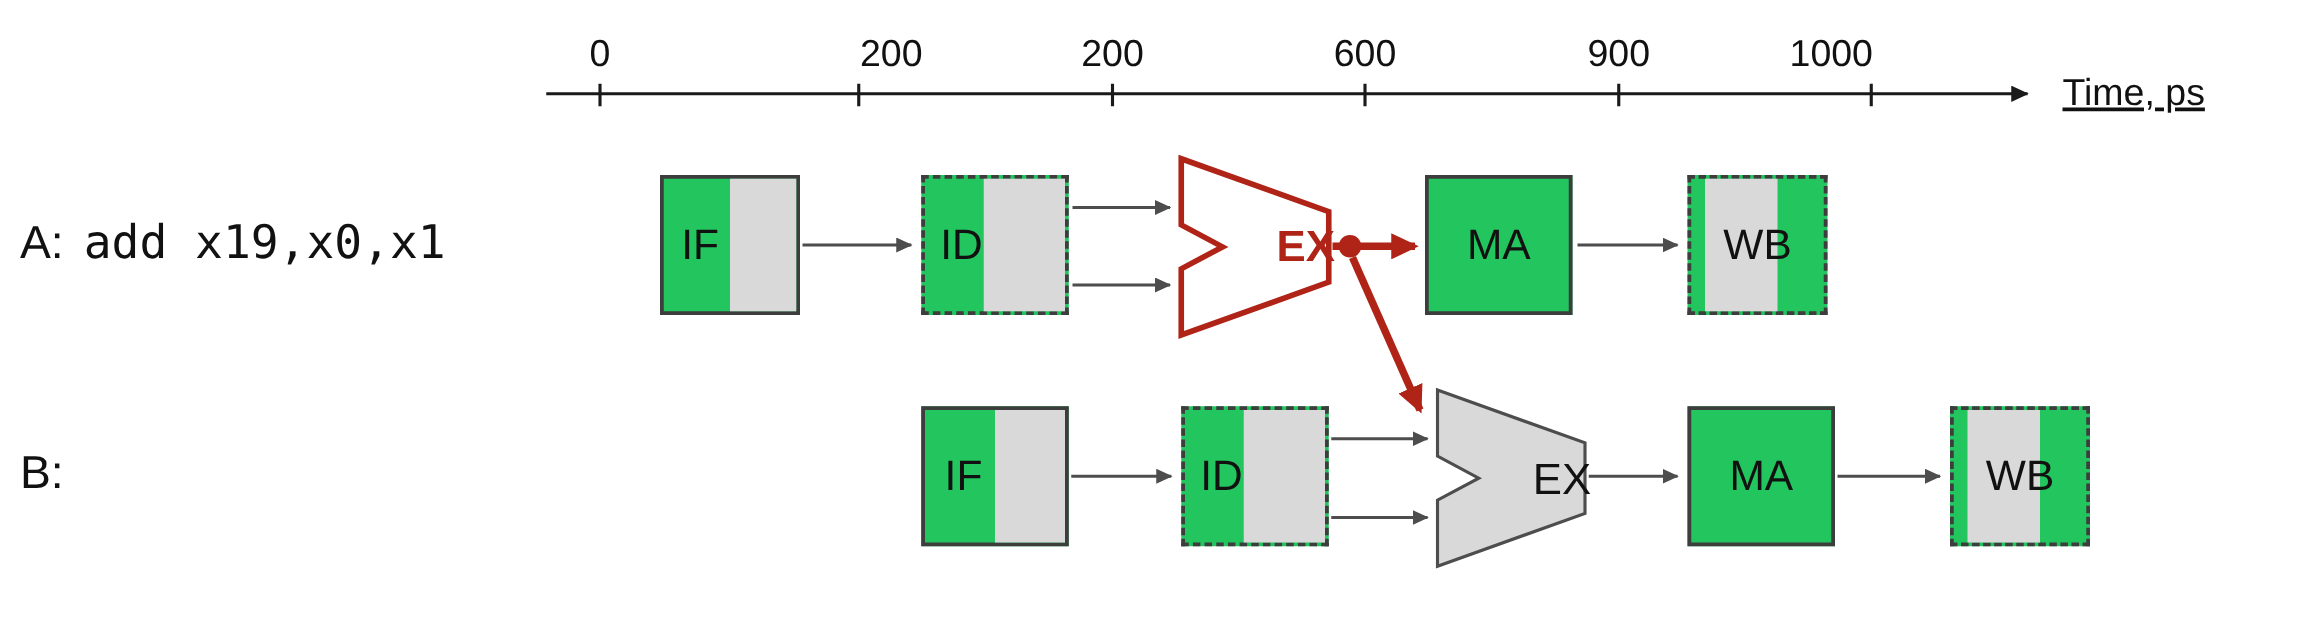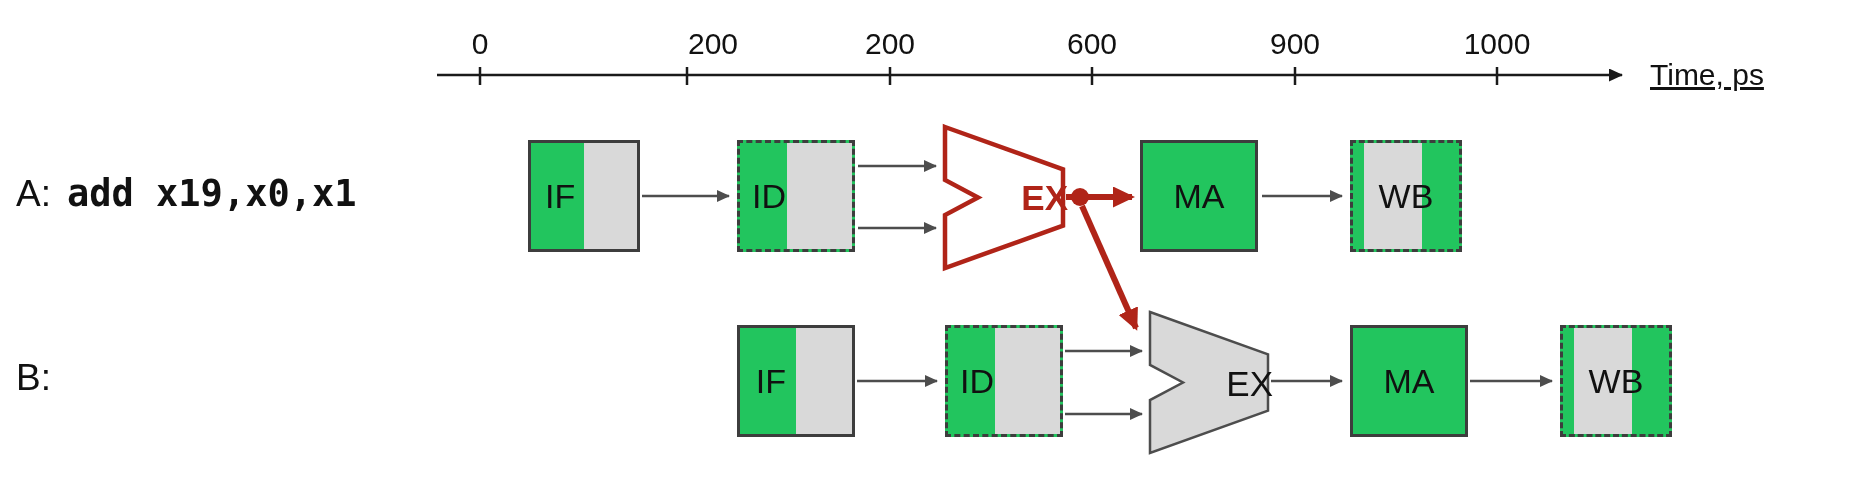--- a/index.html
+++ b/index.html
@@ -15,21 +15,21 @@
   .stage-text{
     position:absolute;top:0;bottom:0;display:flex;align-items:center;justify-content:center;
     font-size:34px;color:#111111;
   }
   .tick-label{position:absolute;width:90px;text-align:center;font-size:30px;color:#111111;}
   .axis-label{position:absolute;font-size:30px;color:#111111;white-space:nowrap;text-decoration:underline;}
   .row-label{
     position:absolute;display:flex;align-items:baseline;gap:16px;
     font-size:37px;color:#111111;white-space:nowrap;
   }
-  .row-label .code{font-family:"DejaVu Sans Mono",monospace;font-weight:700;}
+  .row-label .code{font-family:"DejaVu Sans Mono",monospace;font-weight:400;}
   .ex-label{position:absolute;width:110px;text-align:right;font-size:35px;color:#111111;}
   .ex-label.red{color:#b02418;font-weight:700;}
 </style>
 </head>
 <body>
 
 <div class="canvas">
 
   <svg class="layer" width="1850" height="498" viewBox="0 0 1850 498">
     <defs>
@@ -75,21 +75,21 @@
     <line x1="1066" y1="197" x2="1132" y2="197" stroke="#b02418" stroke-width="6" marker-end="url(#ah-red)"></line>
     <line x1="1082" y1="206" x2="1136" y2="328" stroke="#b02418" stroke-width="6" marker-end="url(#ah-red)"></line>
     <circle cx="1080" cy="197" r="9" fill="#b02418"></circle>
   </svg>
 
   <div class="tick-label" style="left:435px;top:27px;">0</div>
   <div class="tick-label" style="left:668px;top:27px;">200</div>
   <div class="tick-label" style="left:845px;top:27px;">200</div>
   <div class="tick-label" style="left:1047px;top:27px;">600</div>
   <div class="tick-label" style="left:1250px;top:27px;">900</div>
-  <div class="tick-label" style="left:1452px;top:27px;">1000</div>
+  <div class="tick-label" style="left:1420px;top:27px;">1000</div>
   <div class="axis-label" style="left:1650px;top:58px;">Time, ps</div>
 
   <div class="row-label" style="left:16px;top:172px;">
     <span>A:</span>
     <span class="code">add x19,x0,x1</span>
   </div>
   <div class="row-label" style="left:16px;top:357px;">
     <span>B:</span>
   </div>
 

